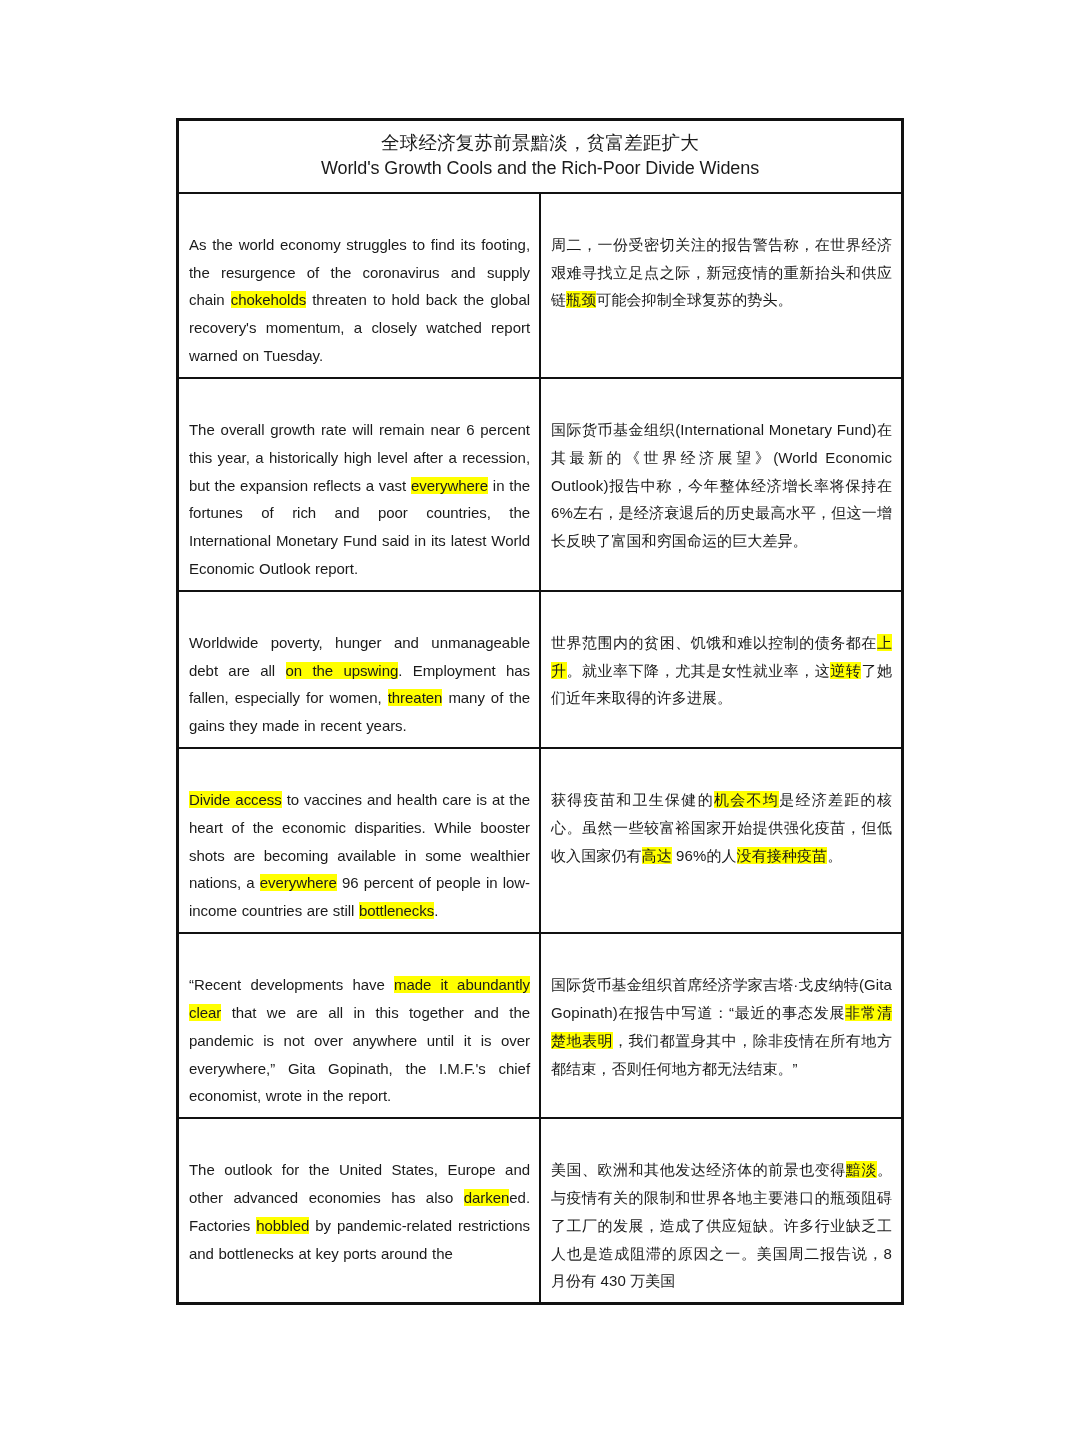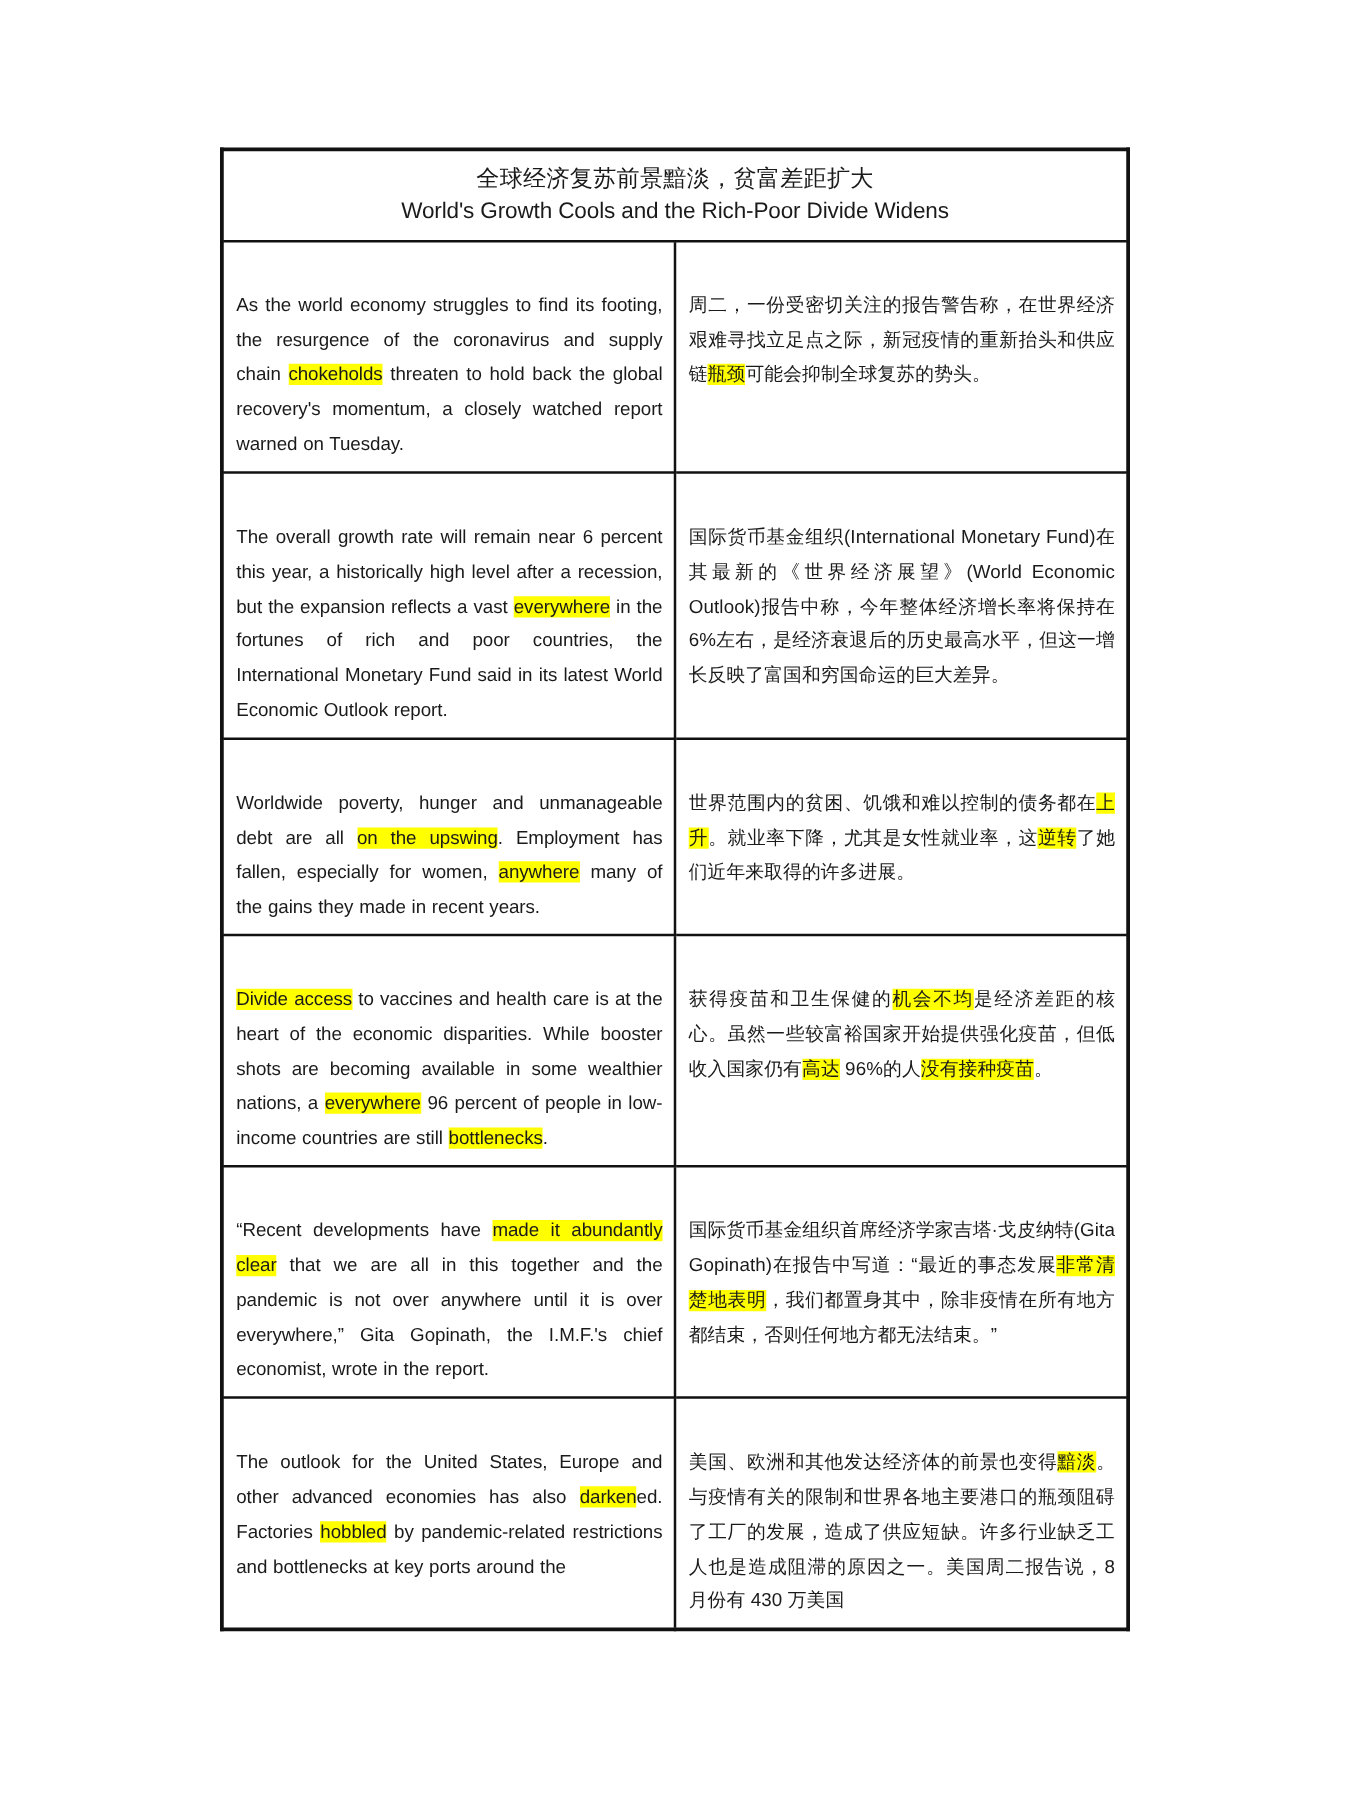--- a/index.html
+++ b/index.html
@@ -125,21 +125,21 @@
         <tr>
           <td class="col-en">
             <div class="cell-body en">The overall growth rate will remain near 6 percent this year, a historically high level after a recession, but the expansion reflects a vast <mark class="hl">everywhere</mark> in the fortunes of rich and poor countries, the International Monetary Fund said in its latest World Economic Outlook report.</div>
           </td>
           <td class="col-zh">
             <div class="cell-body zh">国际货币基金组织(International Monetary Fund)在其最新的《世界经济展望》(World Economic Outlook)报告中称，今年整体经济增长率将保持在6%左右，是经济衰退后的历史最高水平，但这一增长反映了富国和穷国命运的巨大差异。</div>
           </td>
         </tr>
         <tr>
           <td class="col-en">
-            <div class="cell-body en">Worldwide poverty, hunger and unmanageable debt are all <mark class="hl">on the upswing</mark>. Employment has fallen, especially for women, <mark class="hl">anywhere</mark> many of the gains they made in recent years.</div>
+            <div class="cell-body en">Worldwide poverty, hunger and unmanageable debt are all <mark class="hl">on the upswing</mark>. Employment has fallen, especially for women, <mark class="hl">threaten</mark> many of the gains they made in recent years.</div>
           </td>
           <td class="col-zh">
             <div class="cell-body zh">世界范围内的贫困、饥饿和难以控制的债务都在<mark class="hl">上升</mark>。就业率下降，尤其是女性就业率，这<mark class="hl">逆转</mark>了她们近年来取得的许多进展。</div>
           </td>
         </tr>
         <tr>
           <td class="col-en">
             <div class="cell-body en"><mark class="hl">Divide access</mark> to vaccines and health care is at the heart of the economic disparities. While booster shots are becoming available in some wealthier nations, a <mark class="hl">everywhere</mark> 96 percent of people in low-income countries are still <mark class="hl">bottlenecks</mark>.</div>
           </td>
           <td class="col-zh">

